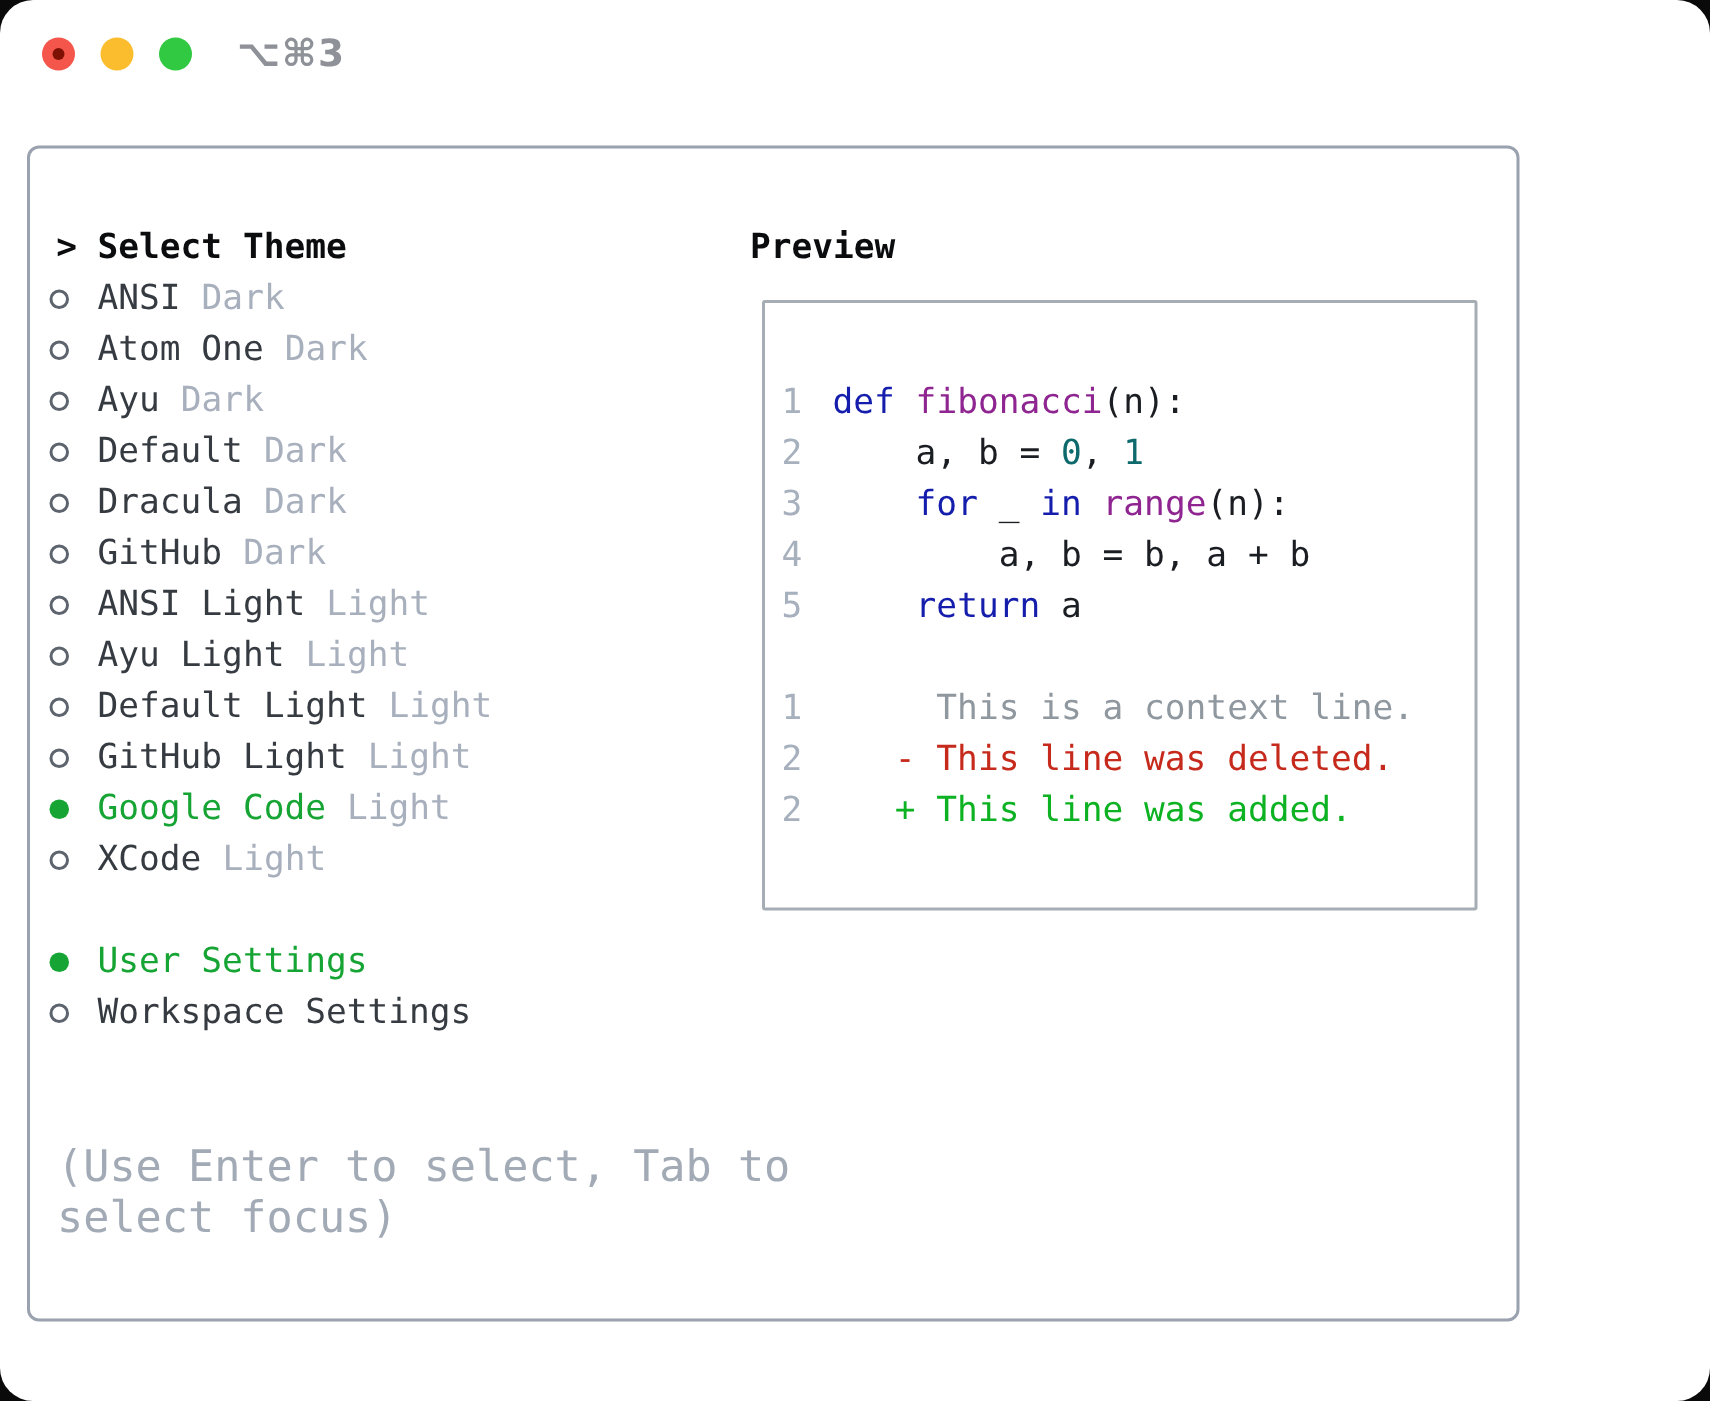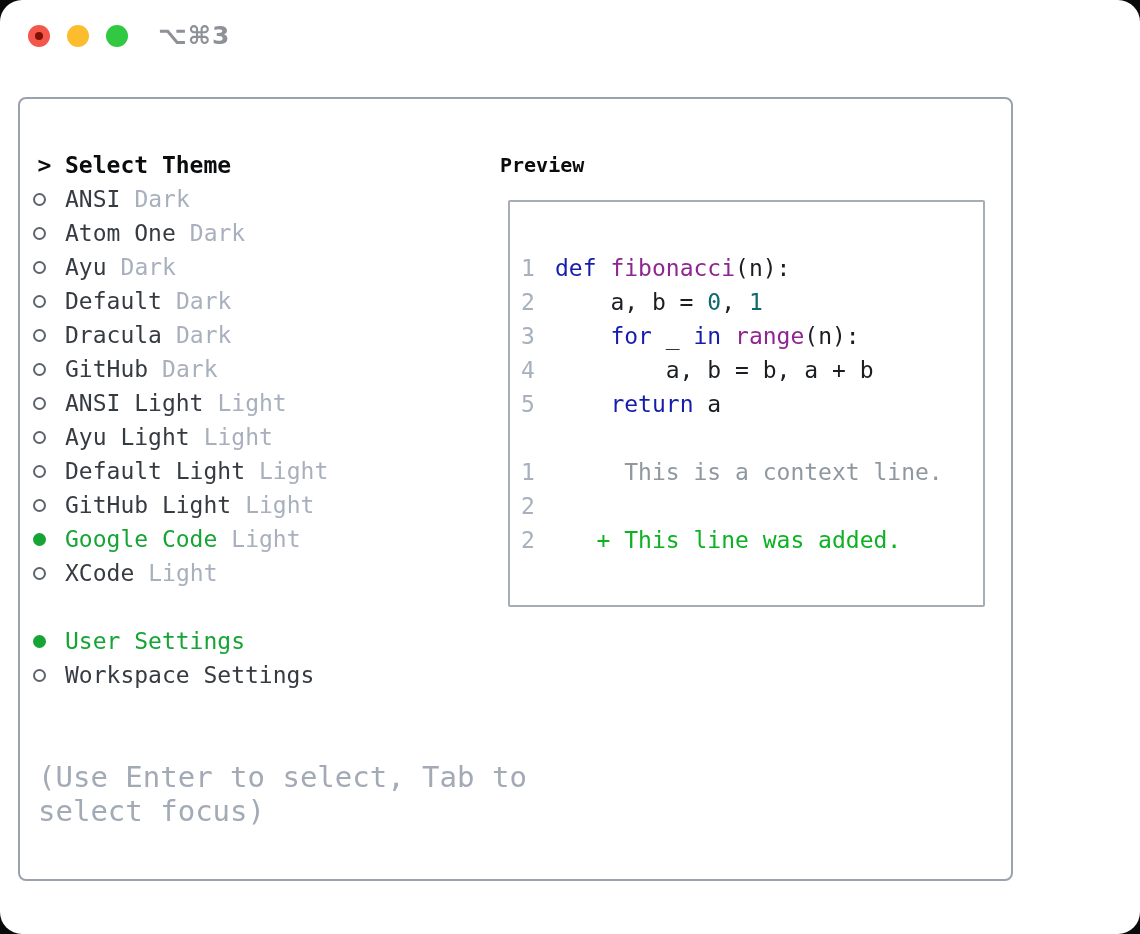--- a/index.html
+++ b/index.html
@@ -35,21 +35,21 @@
   .applyto{position:absolute;left:13px;top:525px;}
   .help{position:absolute;left:18px;top:661px;color:var(--help,#a2aab6);font-size:29px;}
   .help div{height:34px;line-height:34px;white-space:pre;}
   .radio{width:13px;height:13px;box-sizing:border-box;border:2px solid var(--radio-ring,#5d646d);border-radius:50%;}
   .radio.on{border:none;background:var(--ui-green,#16a534);}
   .tname{color:var(--item-text,#363b42);text-align:center;}
   .tname.sel{color:var(--ui-green,#16a534);}
   .variant{color:var(--muted,#a8b0bd);margin-left:14px;}
   
   .preview-title{position:absolute;left:480px;top:49px;height:34px;line-height:34px;
-    font-weight:700;font-size:20px;color:var(--heading,#0b0c0e);}
+    font-weight:700;font-size:23px;color:var(--heading,#0b0c0e);}
   .preview-box{
     position:absolute;left:488px;top:101px;width:477px;height:407px;box-sizing:border-box;
     border:2px solid var(--preview-border,#a6adb5);border-radius:2px;
     padding-top:49px;padding-left:11px;overflow:hidden;
   }
   .pline{height:34px;display:flex;align-items:center;white-space:pre;font-size:23px;}
   .ln{width:34px;flex:none;color:var(--line-number,#a7b0bd);}
   .kw{color:var(--code-keyword,#141dac);}
   .fn{color:var(--code-function,#8f2590);text-align:right;}
   .nm{color:var(--code-number,#0d696c);}
@@ -111,19 +111,19 @@
 
     <div class="preview-box">
       <div id="preview-lines">
           <div class="pline"><span class="ln">1</span><span class="kw">def</span><span class="pl"> </span><span class="fn">fibonacci</span><span class="pl">(n):</span></div>
           <div class="pline"><span class="ln">2</span><span class="pl">    a, b = </span><span class="nm">0</span><span class="pl">, </span><span class="nm">1</span></div>
           <div class="pline"><span class="ln">3</span><span class="pl">    </span><span class="kw">for</span><span class="pl"> _ </span><span class="kw">in</span><span class="pl"> </span><span class="fn">range</span><span class="pl">(n):</span></div>
           <div class="pline"><span class="ln">4</span><span class="pl">        a, b = b, a + b</span></div>
           <div class="pline"><span class="ln">5</span><span class="pl">    </span><span class="kw">return</span><span class="pl"> a</span></div>
           <div class="pline"></div>
           <div class="pline"><span class="ln">1</span><span class="ctx">     This is a context line.</span></div>
-          <div class="pline"><span class="ln">2</span></div>
+          <div class="pline"><span class="ln">2</span><span class="del">   - This line was deleted.</span></div>
           <div class="pline"><span class="ln">2</span><span class="add">   + This line was added.</span></div>
         </div>
     </div>
 
   </div>
 </div>
 
 </body></html>

